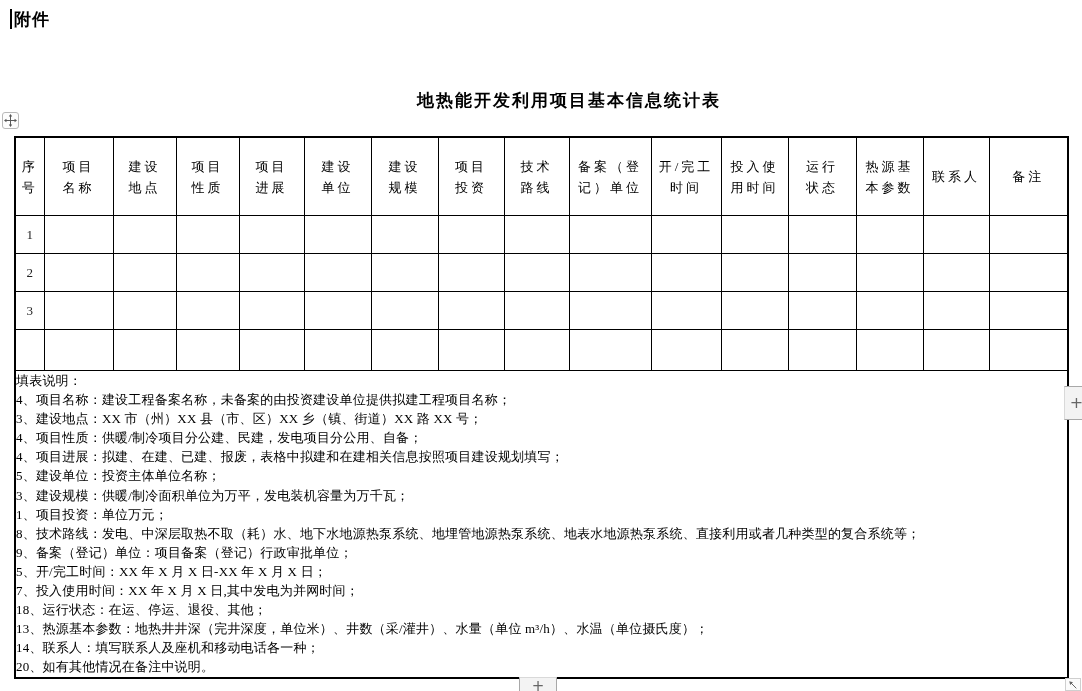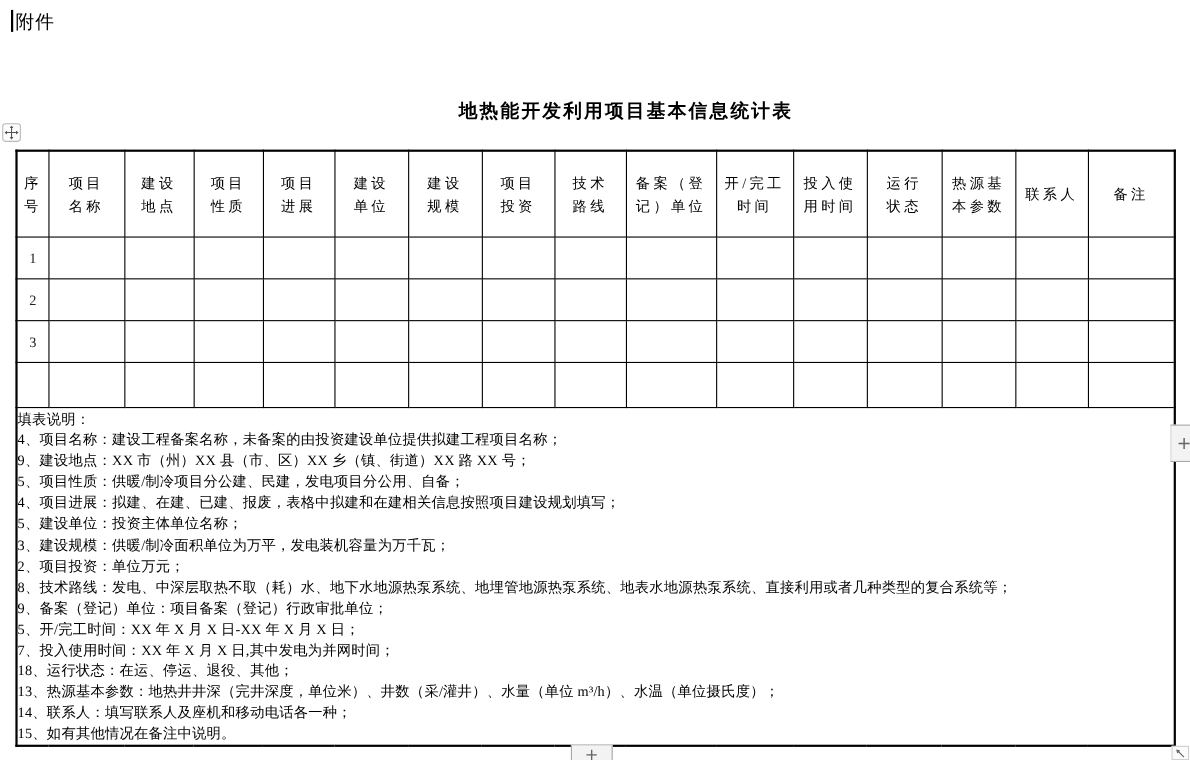--- a/index.html
+++ b/index.html
@@ -3,21 +3,21 @@
 <meta charset="utf-8">
 <style>
   html,body{margin:0;padding:0;}
   body{
     width:1082px;height:691px;position:relative;overflow:hidden;
     background:#ffffff;color:#000;
     font-family:"Liberation Serif","DejaVu Serif",serif;
   }
   .attachment{
     position:absolute;left:10px;top:8px;
-    font-size:17px;font-weight:normal;letter-spacing:1px;white-space:nowrap;
+    font-size:17px;font-weight:bold;letter-spacing:1px;white-space:nowrap;
   }
   .caret{
     display:inline-block;width:2px;height:20px;background:#000;
     vertical-align:-4px;margin-right:2px;
   }
   .doc-title{
     position:absolute;left:0;top:89px;width:100%;
     text-align:center;font-size:17px;font-weight:bold;letter-spacing:2px;margin-left:28px;
   }
   .move-handle{
@@ -216,34 +216,34 @@
         <td></td>
         <td></td>
         <td></td>
         <td></td>
         <td></td>
   </tr>
   <tr>
     <td class="notes-cell" colspan="16">
       <div class="note-line">填表说明：</div>
       <div class="note-line">4、项目名称：建设工程备案名称，未备案的由投资建设单位提供拟建工程项目名称；</div>
-      <div class="note-line">9、建设地点：XX 市（州）XX 县（市、区）XX 乡（镇、街道）XX 路 XX 号；</div>
-      <div class="note-line">5、项目性质：供暖/制冷项目分公建、民建，发电项目分公用、自备；</div>
+      <div class="note-line">3、建设地点：XX 市（州）XX 县（市、区）XX 乡（镇、街道）XX 路 XX 号；</div>
+      <div class="note-line">4、项目性质：供暖/制冷项目分公建、民建，发电项目分公用、自备；</div>
       <div class="note-line">4、项目进展：拟建、在建、已建、报废，表格中拟建和在建相关信息按照项目建设规划填写；</div>
       <div class="note-line">5、建设单位：投资主体单位名称；</div>
       <div class="note-line">3、建设规模：供暖/制冷面积单位为万平，发电装机容量为万千瓦；</div>
-      <div class="note-line">2、项目投资：单位万元；</div>
+      <div class="note-line">1、项目投资：单位万元；</div>
       <div class="note-line">8、技术路线：发电、中深层取热不取（耗）水、地下水地源热泵系统、地埋管地源热泵系统、地表水地源热泵系统、直接利用或者几种类型的复合系统等；</div>
       <div class="note-line">9、备案（登记）单位：项目备案（登记）行政审批单位；</div>
       <div class="note-line">5、开/完工时间：XX 年 X 月 X 日-XX 年 X 月 X 日；</div>
       <div class="note-line">7、投入使用时间：XX 年 X 月 X 日,其中发电为并网时间；</div>
       <div class="note-line">18、运行状态：在运、停运、退役、其他；</div>
       <div class="note-line">13、热源基本参数：地热井井深（完井深度，单位米）、井数（采/灌井）、水量（单位 m³/h）、水温（单位摄氏度）；</div>
       <div class="note-line">14、联系人：填写联系人及座机和移动电话各一种；</div>
-      <div class="note-line">15、如有其他情况在备注中说明。</div>
+      <div class="note-line">20、如有其他情况在备注中说明。</div>
     </td>
   </tr>
   </tbody>
 </table>
 
 <div class="add-col-btn">+</div>
 
 <div class="add-row-btn">+</div>
 
 <div class="resize-handle">

